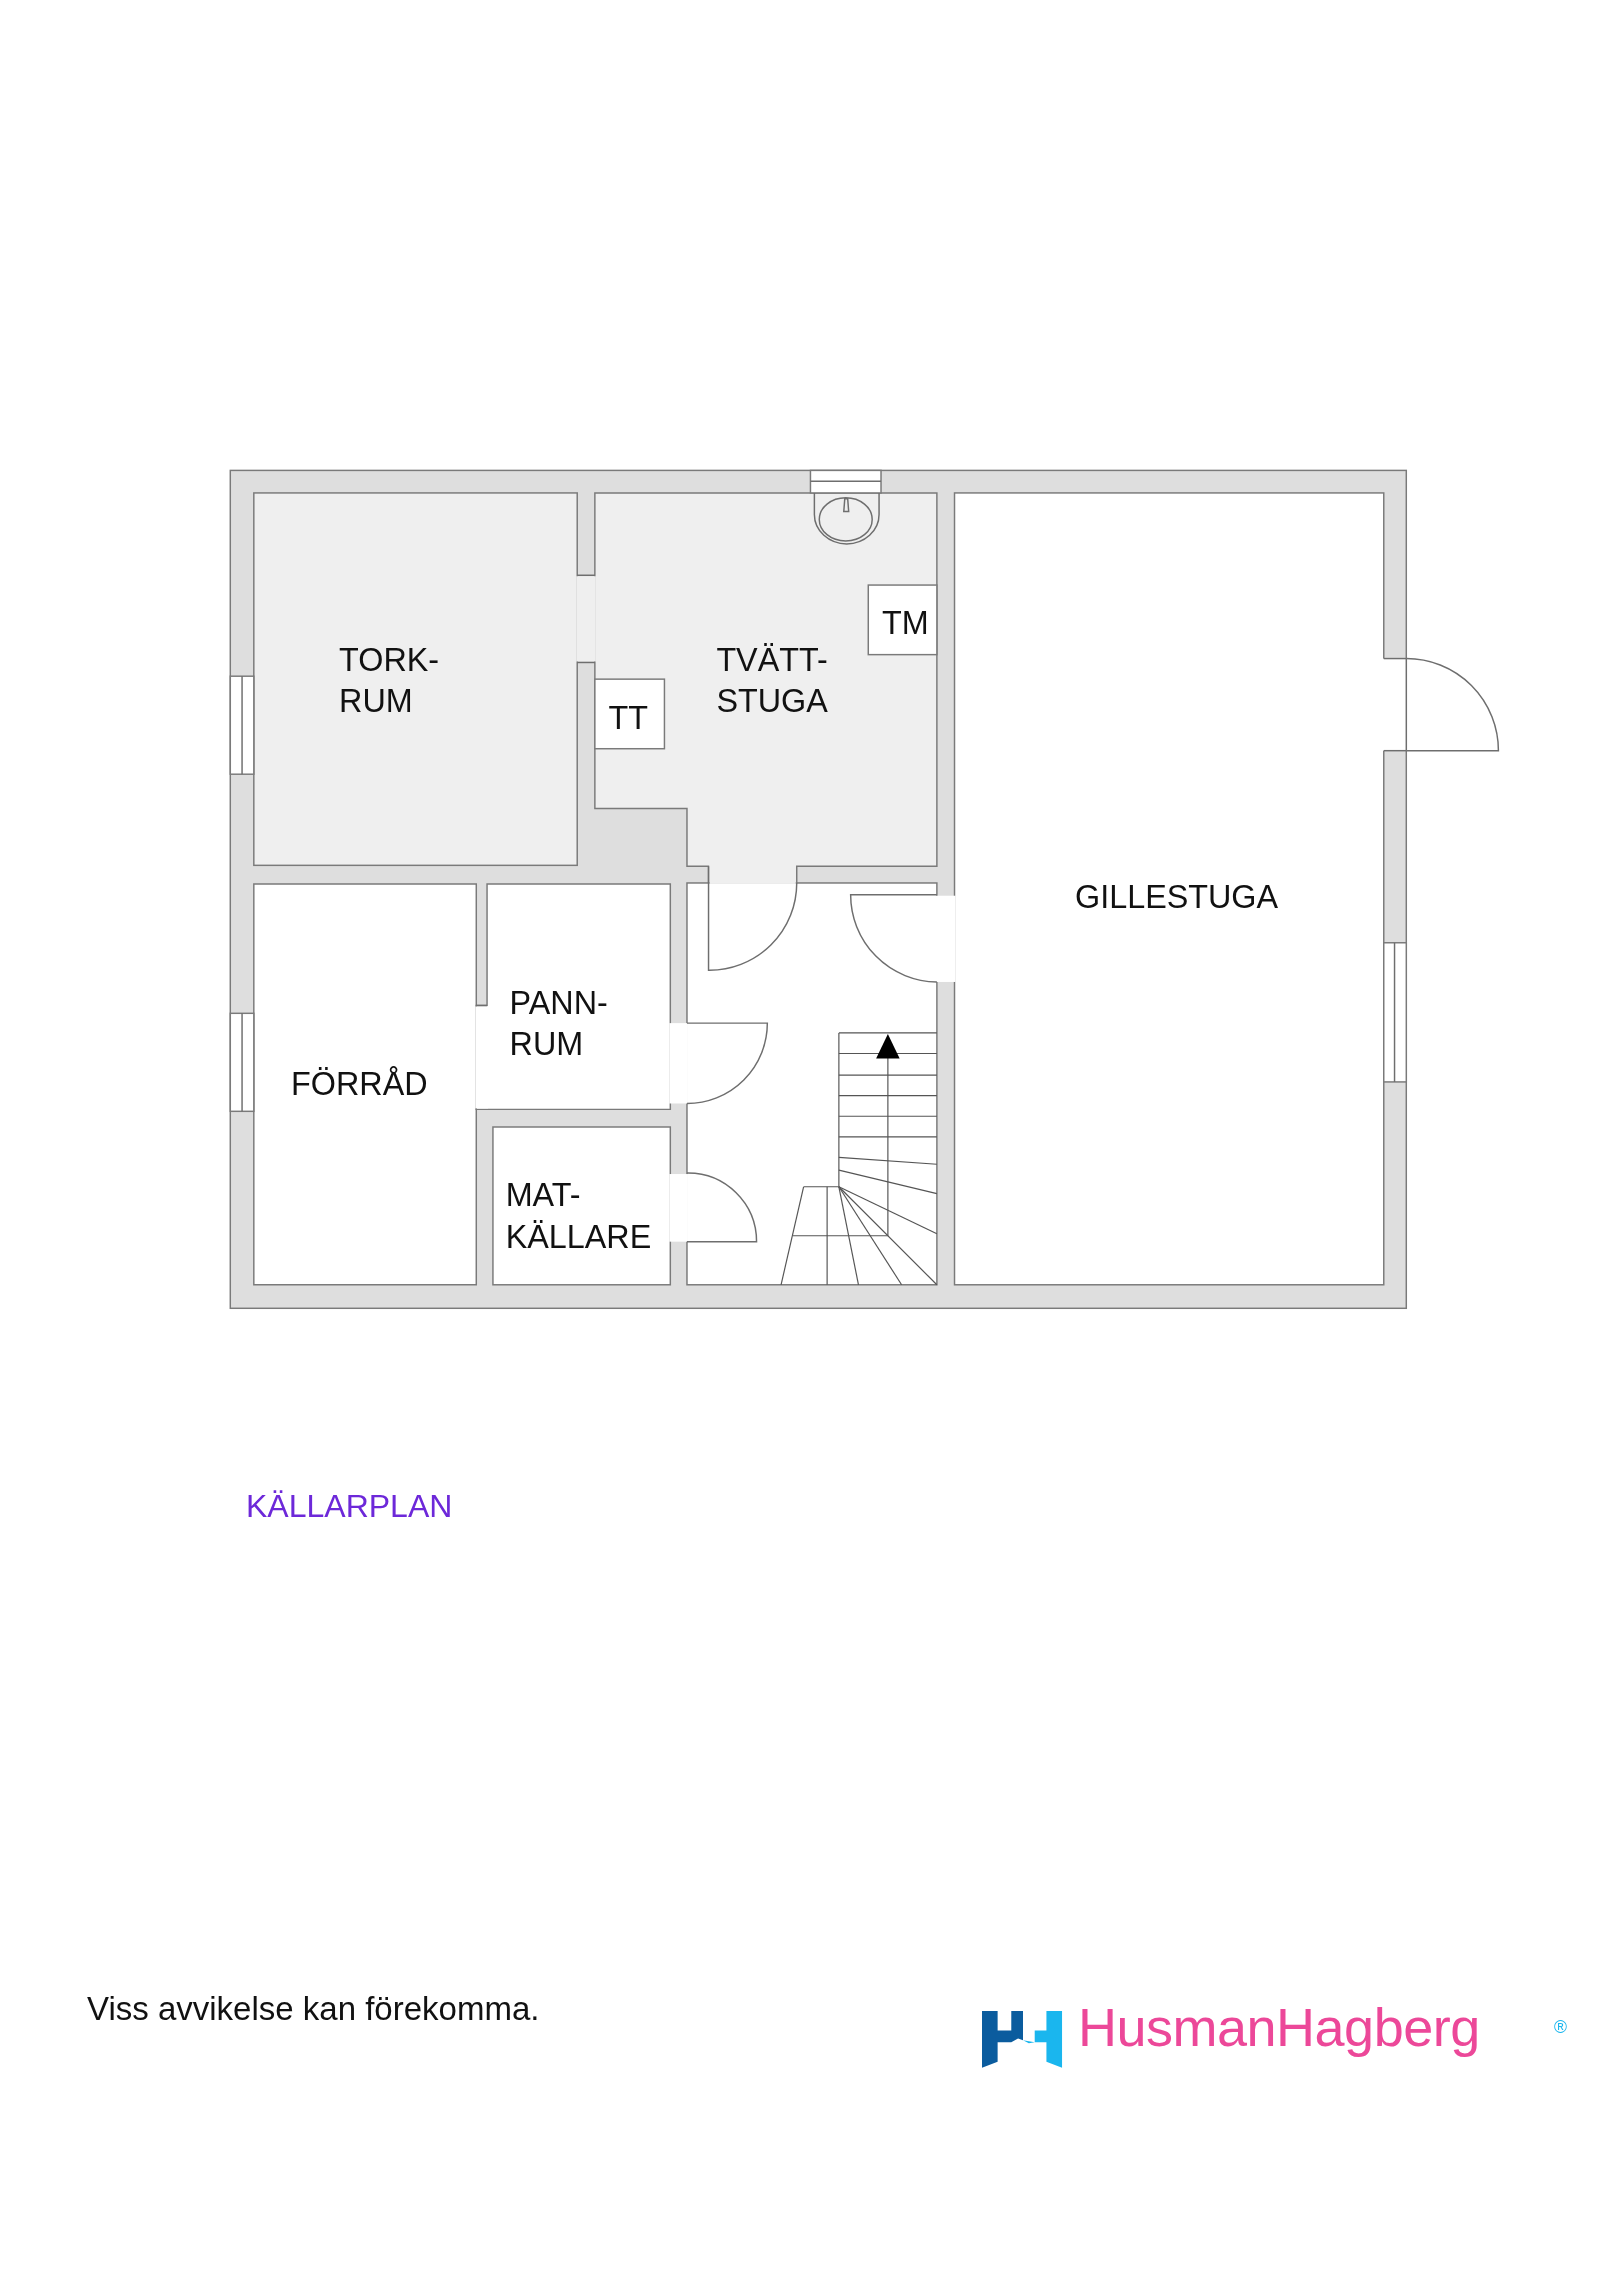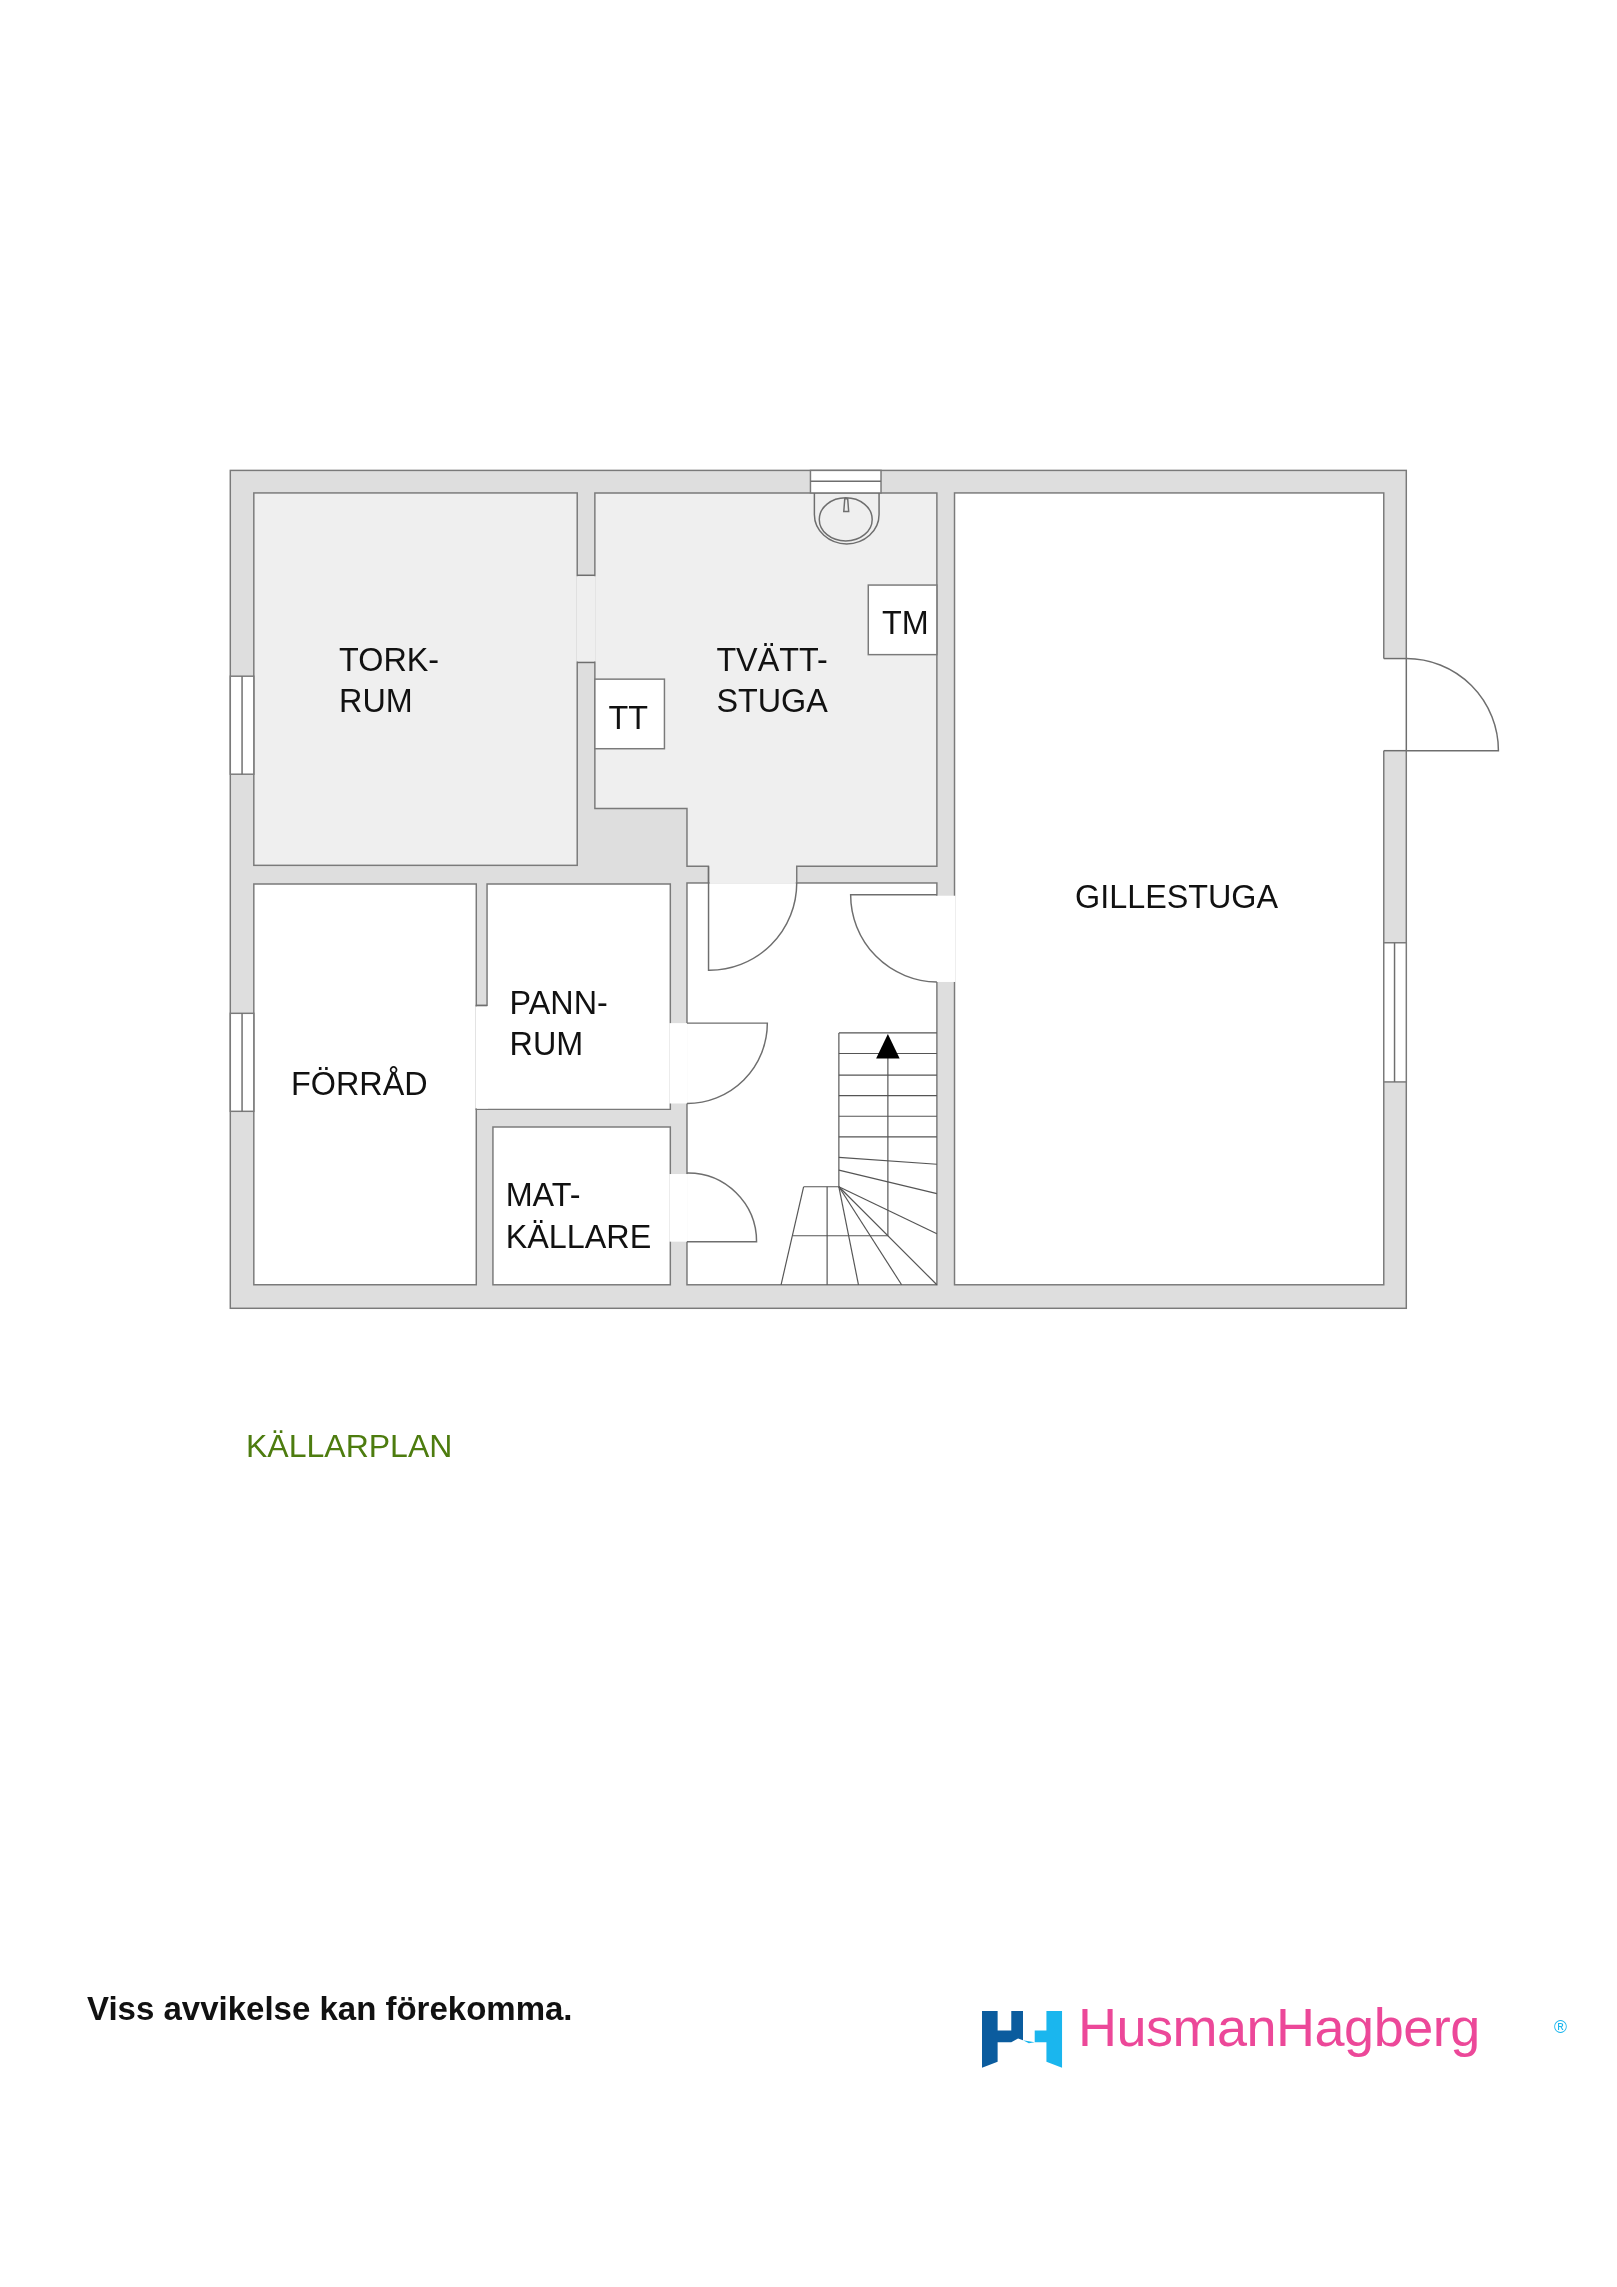--- a/index.html
+++ b/index.html
@@ -6,22 +6,22 @@
   body { width: 1617px; height: 2288px; position: relative; overflow: hidden;
          font-family: "Liberation Sans", sans-serif; }
   svg.plan { position: absolute; left: 0; top: 0; }
   .wall { fill: #dedede; stroke: #7a7a7a; stroke-width: 1.5; }
   .room-gray { fill: #efefef; stroke: #7a7a7a; stroke-width: 1.5; }
   .room-white { fill: #ffffff; stroke: #7a7a7a; stroke-width: 1.5; }
   .line { fill: none; stroke: #6e6e6e; stroke-width: 1.5; }
   .thin { fill: none; stroke: #555; stroke-width: 1.2; }
   .appl { fill: #ffffff; stroke: #7a7a7a; stroke-width: 1.5; }
   .room-label { font-family: "Liberation Sans", sans-serif; font-size: 33px; fill: #111; }
-  .plan-title { position: absolute; left: 246px; top: 1428px; font-size: 32px; color: #4d7c0f; }
-  .disclaimer { position: absolute; left: 87px; top: 1985px; font-size: 33px; line-height: 47px; color: #111; font-weight: bold; }
+  .plan-title { position: absolute; left: 246px; top: 1488px; font-size: 32px; color: #6d28d9; }
+  .disclaimer { position: absolute; left: 87px; top: 1985px; font-size: 33px; line-height: 47px; color: #111; }
   .disclaimer div { white-space: nowrap; }
   .logo { position: absolute; left: 982px; top: 2000px; height: 88px; }
   .logo-text { position: absolute; left: 1078px; top: 1996px; font-size: 54px; color: #ec4899; white-space: nowrap; letter-spacing: -0.5px; }
   .logo-reg { position: absolute; left: 1554px; top: 2017px; font-size: 17.6px; color: #1ab6ee; }
 </style>
 </head>
 <body>
 
 <svg class="plan" width="1617" height="1372" viewBox="0 0 1650 1400" xmlns="http://www.w3.org/2000/svg">
 

